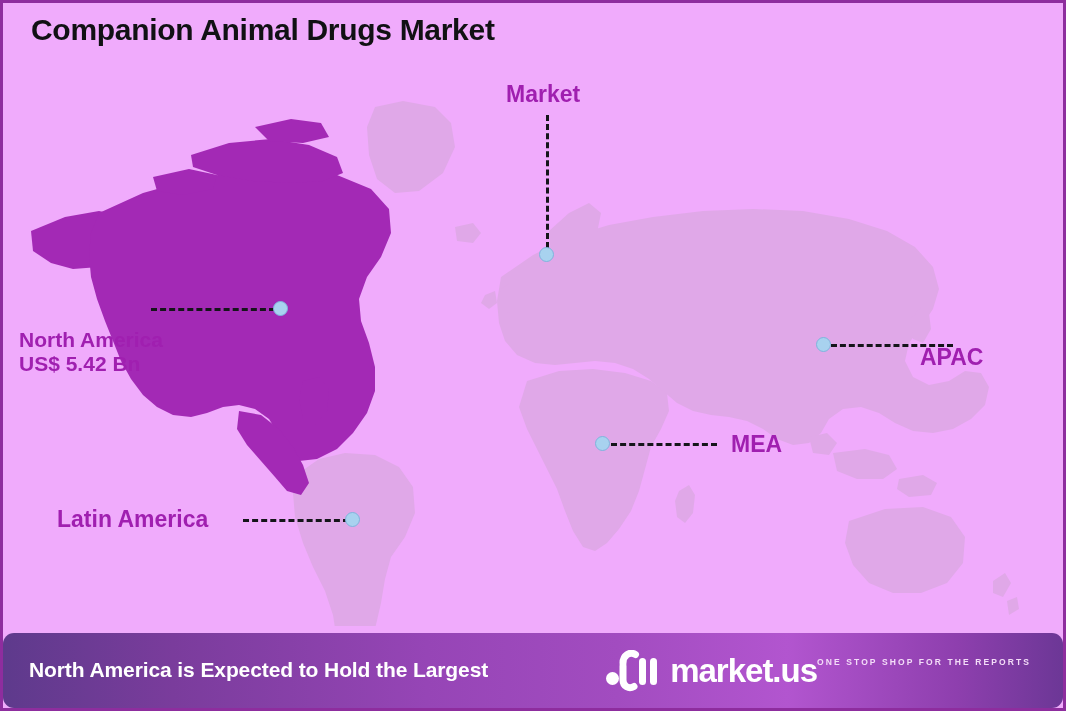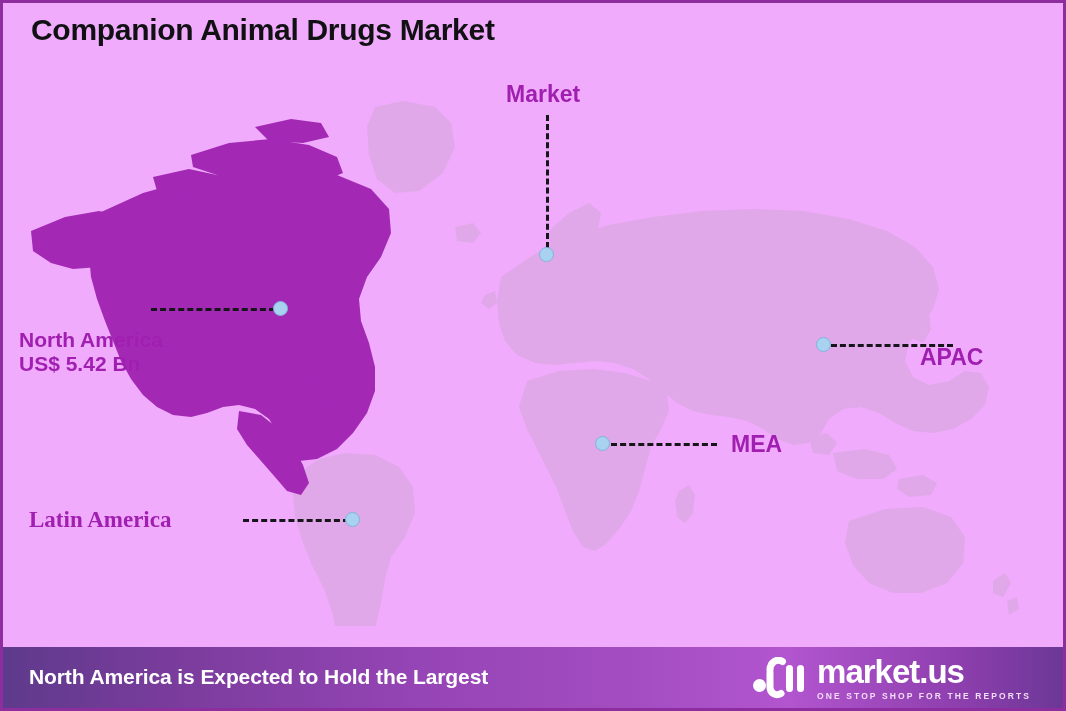--- a/index.html
+++ b/index.html
@@ -47,38 +47,38 @@
 
   .rlabel{
     position:absolute;z-index:6;color:#a01fb0;
     font-weight:bold;line-height:1.12;white-space:nowrap;
   }
   .rlabel.big{font-size:23px;}
   .rlabel.na{font-size:21px;}
 
   
   .banner{
-    position:absolute;left:0;bottom:0;width:1060px;height:61px;z-index:7;
+    position:absolute;left:0;bottom:0;width:1060px;height:75px;z-index:7;
     background:linear-gradient(90deg,
        #5e3a8c 0%,
        #7a3c9c 16%,
        #9645b6 40%,
        #a24cc0 58%,
        #b255cf 74%,
        #8e3fae 90%,
        #6c3796 100%);
-    display:flex;align-items:center;justify-content:space-between;
+    display:flex;align-items:center;justify-content:space-between;border-radius:11px;
   }
   .banner-text{
     color:#ffffff;font-size:21px;font-weight:bold;line-height:1.28;
     margin-left:26px;letter-spacing:-0.1px;
   }
   .logo{display:flex;align-items:center;margin-right:32px;}
   .logo-mark{width:56px;height:42px;margin-right:9px;}
-  .logo-text{display:flex;flex-direction:column;align-items:flex-start;}
+  .logo-text{display:flex;align-items:flex-start;}
   .logo-word{
     color:#fff;font-size:33px;font-weight:bold;line-height:1;letter-spacing:-1px;
   }
   .logo-tag{
     color:#f3dcf8;font-size:8.5px;font-weight:bold;
     letter-spacing:2.1px;margin-top:3px;text-align:right;
   }
 </style>
 </head>
 <body>
@@ -174,21 +174,21 @@
   <div class="leader h" style="left:828px;top:341px;width:122px;"></div>
   <div class="marker" style="left:813px;top:334px;"></div>
   <div class="rlabel big" style="left:917px;top:342px;">APAC</div>
 
   <div class="leader h" style="left:608px;top:440px;width:106px;"></div>
   <div class="marker" style="left:592px;top:433px;"></div>
   <div class="rlabel big" style="left:728px;top:429px;">MEA</div>
 
   <div class="leader h" style="left:240px;top:516px;width:106px;"></div>
   <div class="marker" style="left:342px;top:509px;"></div>
-  <div class="rlabel big" style="left:26px;top:504px;font-family:Liberation Serif, serif;">Latin America</div>
+  <div class="rlabel big" style="left:54px;top:504px;">Latin America</div>
 
   <div class="banner">
     <div class="banner-text">
       <div>North America is Expected to Hold the Largest</div>
     </div>
 
     <div class="logo">
       <svg class="logo-mark" viewBox="0 0 56 42">
         <circle cx="7.5" cy="28.5" r="6.5" fill="#ffffff"></circle>
         <path d="M18 13 C18 5.5 24.5 1 30.5 4.5" stroke="#ffffff" stroke-width="7" stroke-linecap="round" fill="none"></path>

